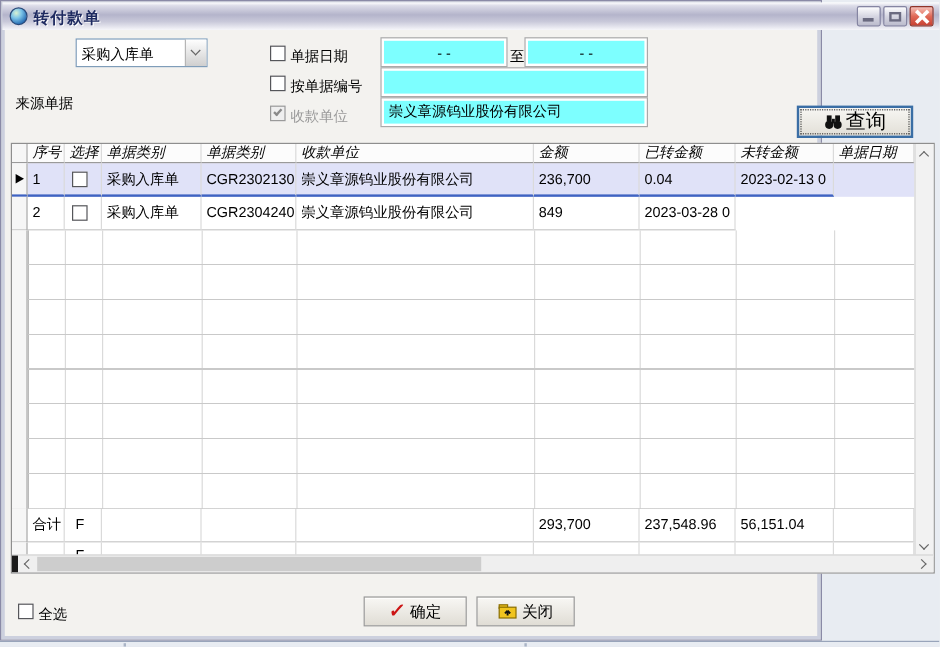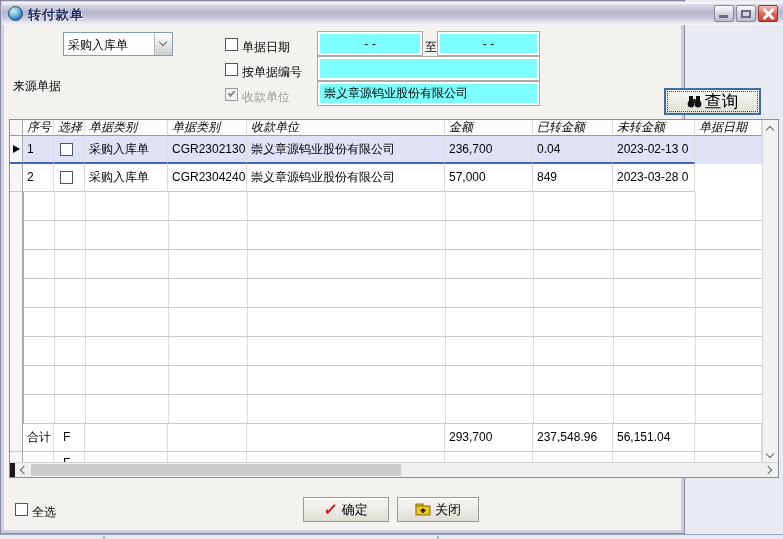--- a/index.html
+++ b/index.html
@@ -212,21 +212,20 @@
 
         <div class="trow drow">
           <div class="gutter"></div>
           <div>2</div>
           <div class="cellcb">
               <div class="cb"></div>
             </div>
           <div>采购入库单</div>
           <div>CGR2304240</div>
           <div>崇义章源钨业股份有限公司</div>
-          <div>57,000</div>
           <div>849</div>
           <div>2023-03-28 0</div>
         </div>
 
         <div class="empty-zone">
           <div class="gutterbar"></div>
         </div>
 
         <div class="trow drow">
           <div class="gutter"></div>

